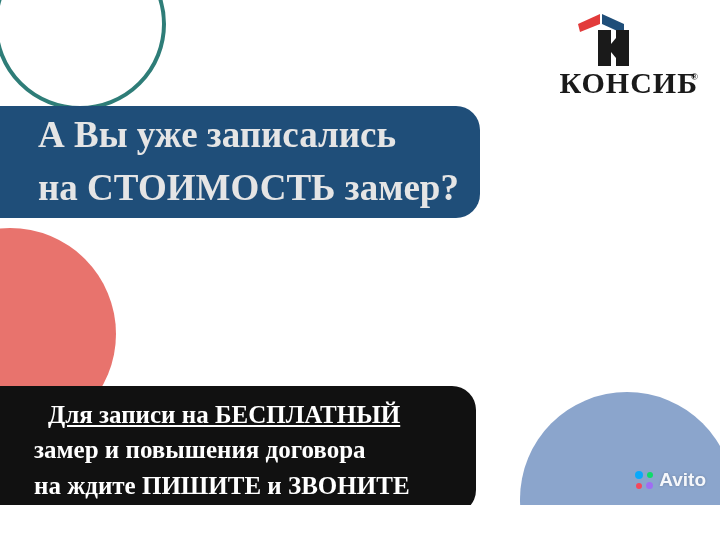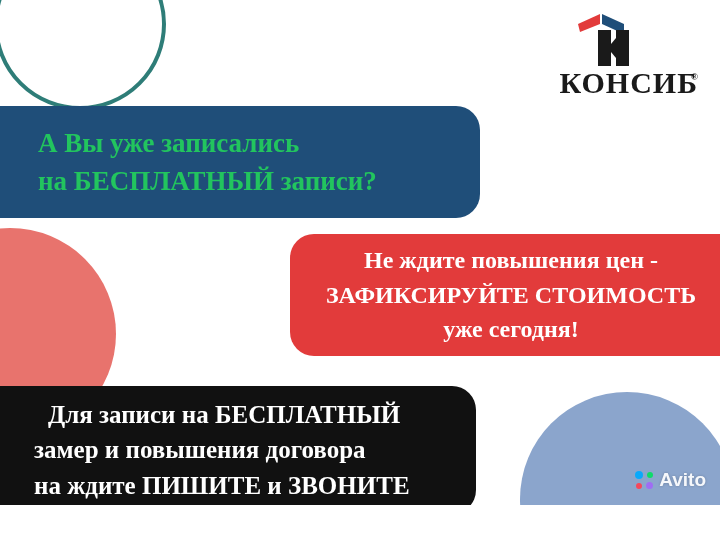--- a/index.html
+++ b/index.html
@@ -101,23 +101,23 @@
 
   #banner-blue {
     left: 0;
     top: 106px;
     width: 480px;
     height: 112px;
     background: #1f4e79;
     border-top-right-radius: 24px;
     border-bottom-right-radius: 24px;
     padding: 0 42px 0 38px;
-    color: #22c55e;
-    font-weight: bold;
-    font-size: 27px;
+    color: #e5e5e5;
+    font-weight: bold;
+    font-size: 37px;
     line-height: 1.42;
   }
 
   #banner-red {
     left: 290px;
     top: 234px;
     width: 430px;
     height: 122px;
     background: #e23b3b;
     border-top-left-radius: 24px;
@@ -138,21 +138,21 @@
     background: #111111;
     border-top-right-radius: 24px;
     border-bottom-right-radius: 24px;
     padding: 0 26px 0 34px;
     color: #ffffff;
     font-weight: bold;
     font-size: 25px;
     line-height: 1.42;
   }
   #banner-black .line { text-align: left; }
-  #banner-black .line.indent { padding-left: 14px; }
+  #banner-black .line.indent { padding-left: 14px; text-decoration: underline; }
 
   
   #avito {
     position: absolute;
     right: 14px;
     bottom: 14px;
     display: flex;
     align-items: center;
     gap: 5px;
     opacity: 0.92;
@@ -195,28 +195,23 @@
       <rect x="20" y="16" width="13" height="36" fill="#1a1a1a"></rect>
       <rect x="38" y="16" width="13" height="36" fill="#1a1a1a"></rect>
       <polygon points="33,30 38,24 38,44 33,38" fill="#1a1a1a"></polygon>
     </svg>
     <div id="logo-word">КОНСИБ</div>
     <div id="logo-reg">®</div>
   </div>
 
   <div class="banner" id="banner-blue">
     <span class="line">А Вы уже записались</span>
-    <span class="line">на БЕСПЛАТНЫЙ записи?</span>
-  </div>
-
-  <div class="banner" id="banner-red">
-    <span class="line">Не ждите повышения цен -</span>
-    <span class="line">ЗАФИКСИРУЙТЕ СТОИМОСТЬ</span>
-    <span class="line">уже сегодня!</span>
-  </div>
+    <span class="line">на СТОИМОСТЬ замер?</span>
+  </div>
+
 
   <div class="banner" id="banner-black">
     <span class="line indent">Для записи на БЕСПЛАТНЫЙ</span>
     <span class="line">замер и повышения договора</span>
     <span class="line">на ждите ПИШИТЕ и ЗВОНИТЕ</span>
   </div>
 
   <div id="avito">
     <span id="avito-dots">
       <i class="d1"></i>

